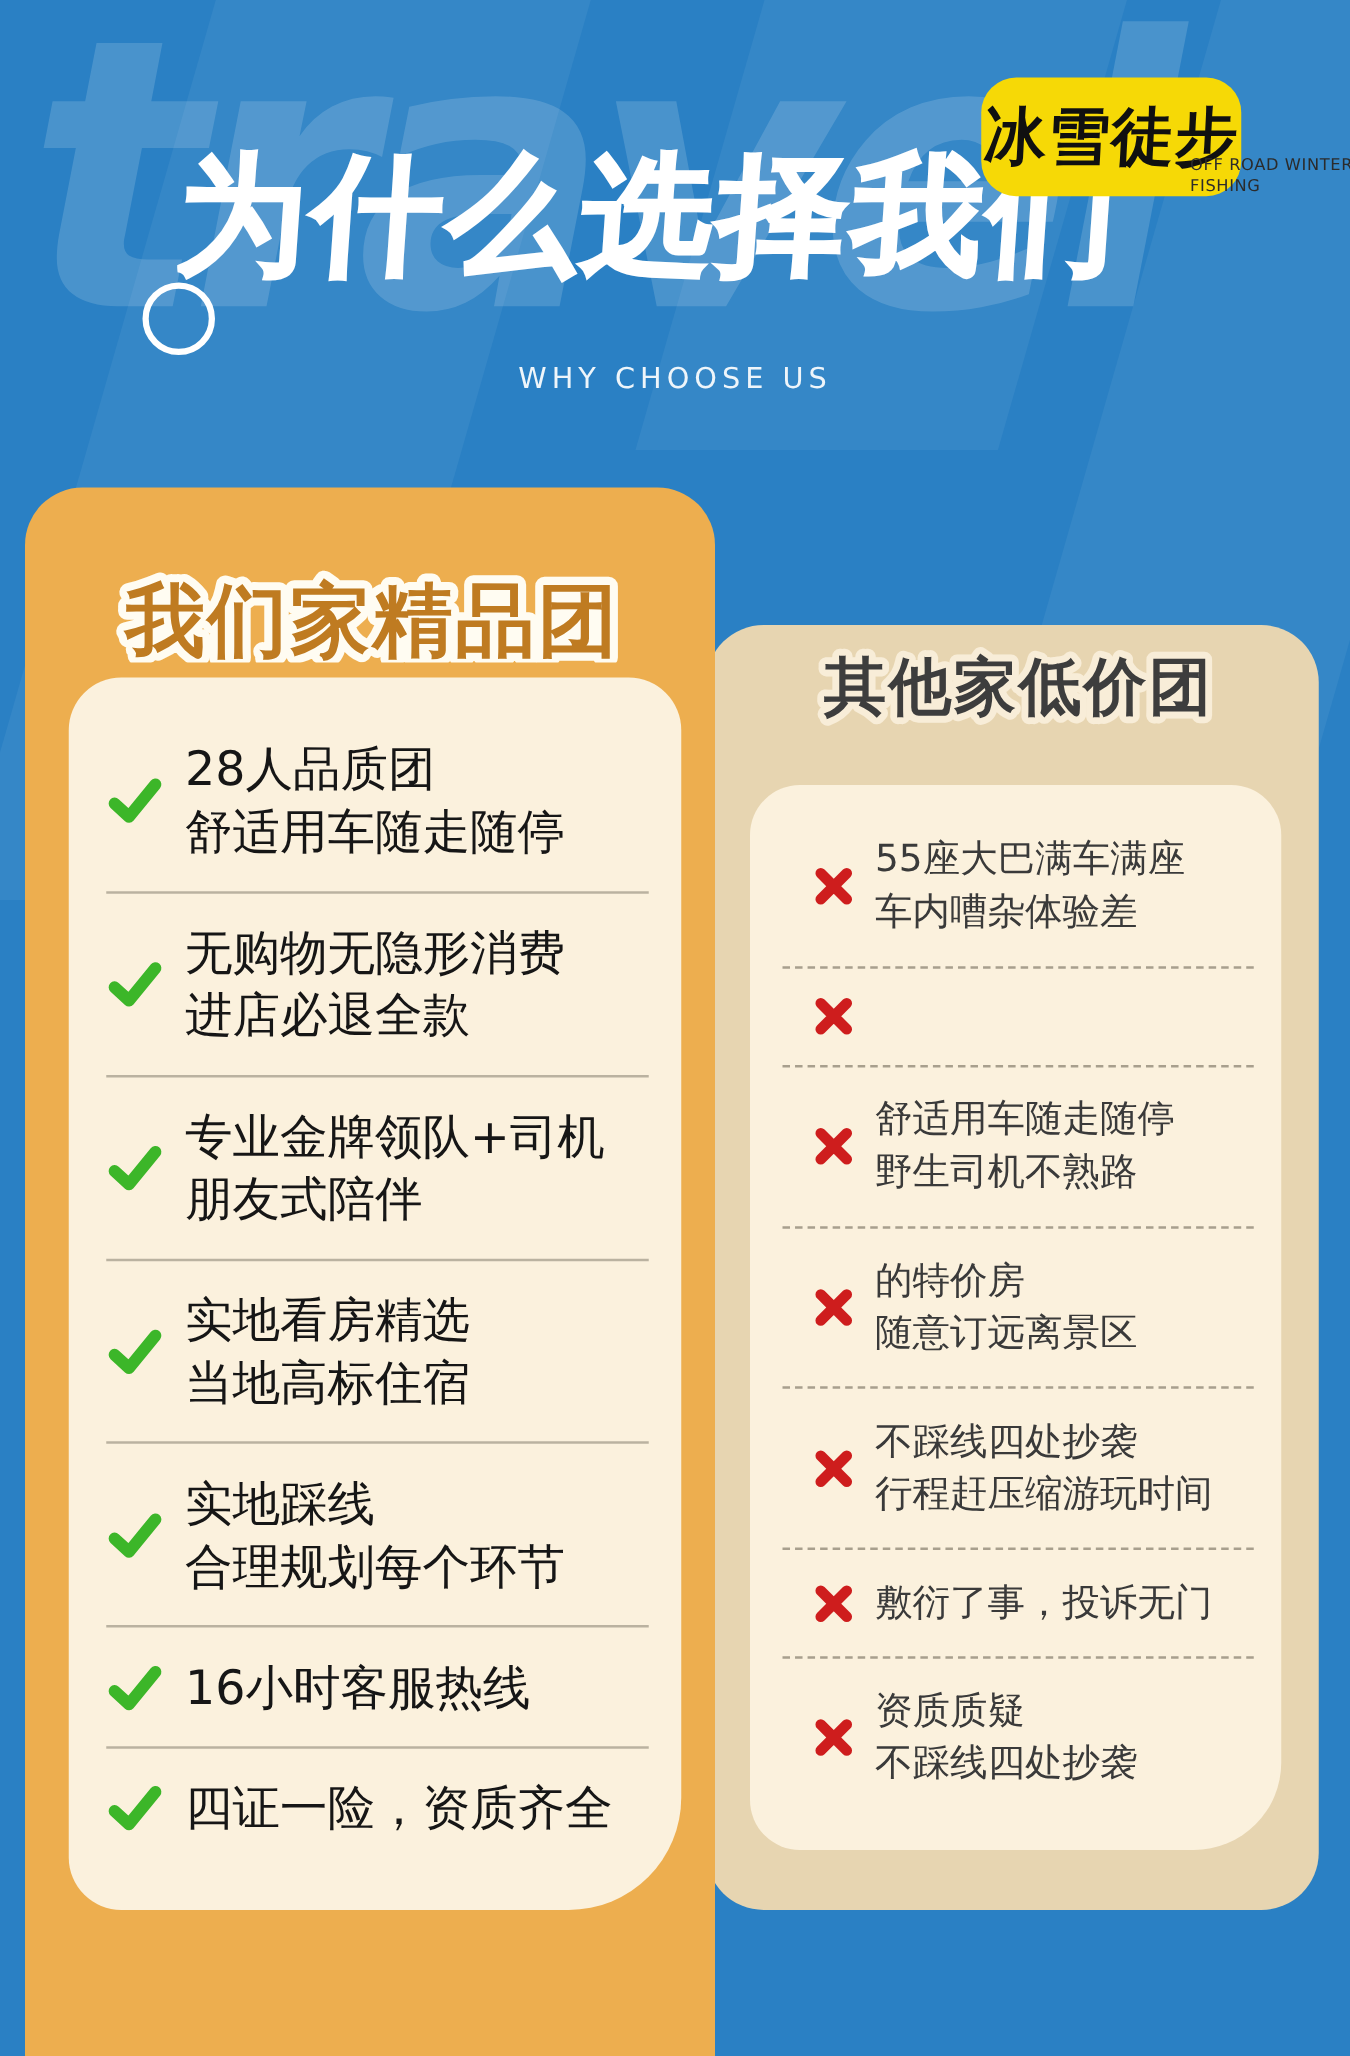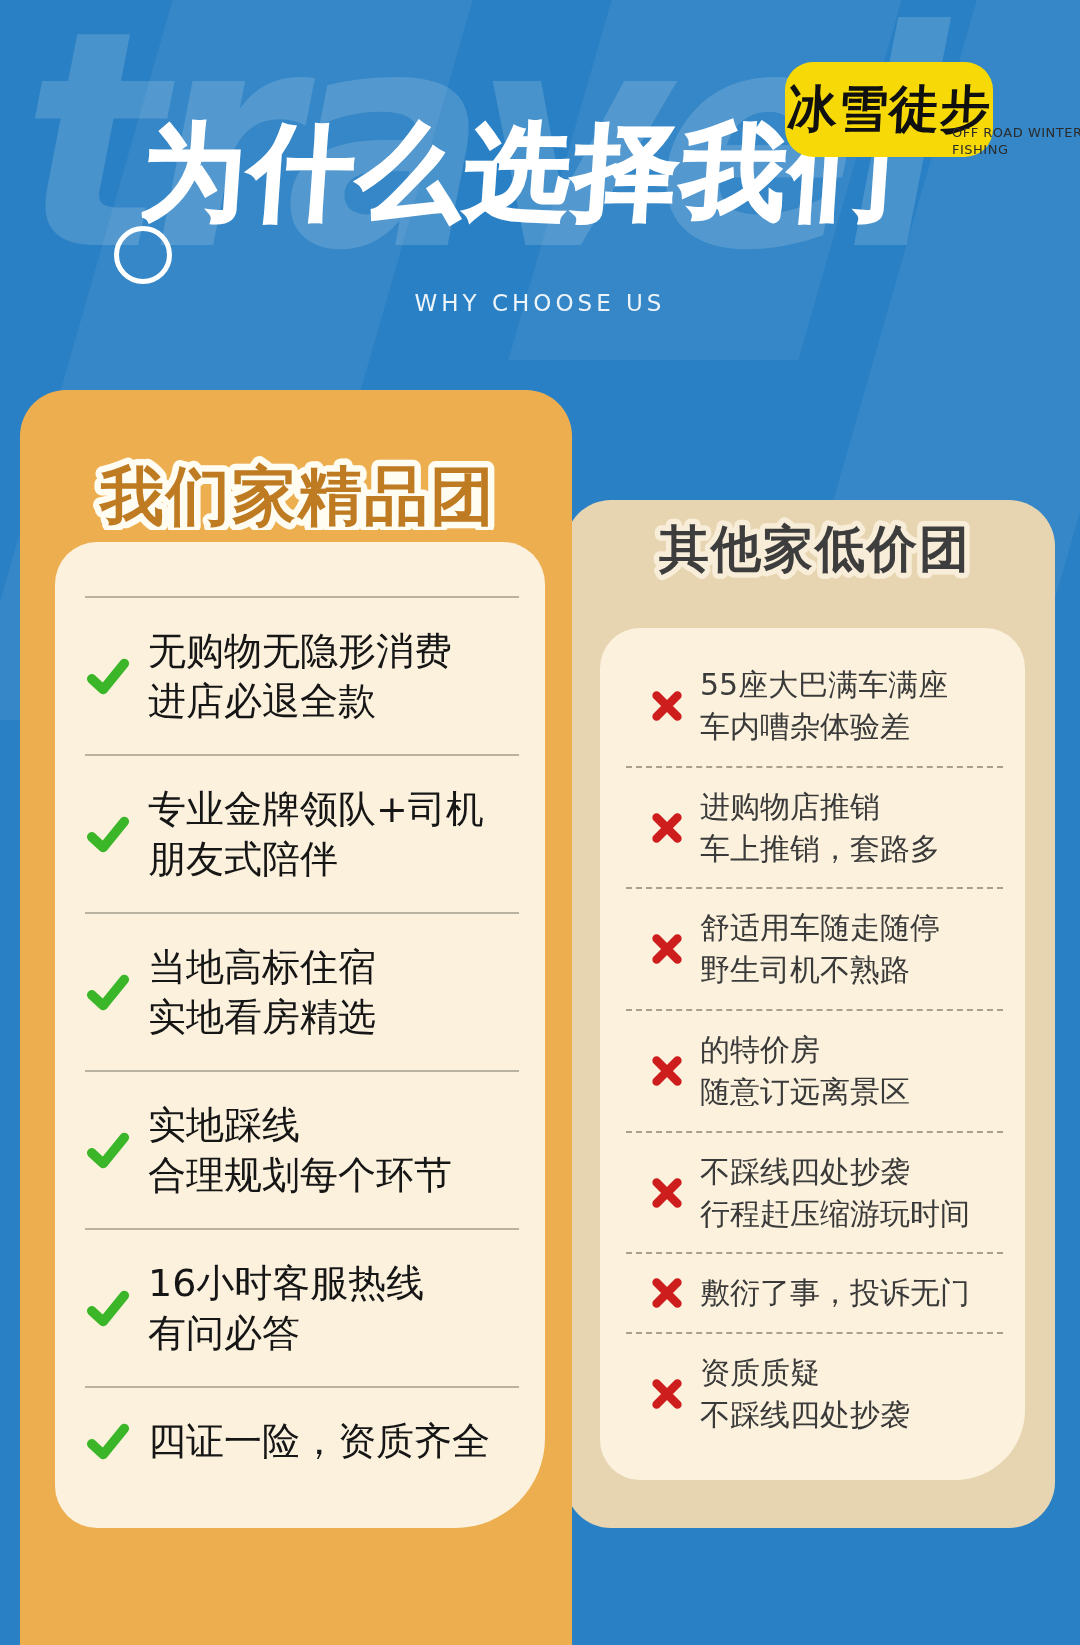--- a/index.html
+++ b/index.html
@@ -138,24 +138,20 @@
             <div class="line">车内嘈杂体验差</div>
           </div>
         </div>
         <div class="divider"></div>
         <div class="item">
           <span class="icon">
             <svg viewBox="0 0 36 36" width="34" height="34" aria-hidden="true">
               <path d="M7 7 L29 29 M29 7 L7 29" fill="none" stroke="#CE1D1D" stroke-width="9" stroke-linecap="round"></path>
             </svg>
           </span>
-          <div class="lines">
-            <div class="line">进购物店推销</div>
-            <div class="line">车上推销，套路多</div>
-          </div>
         </div>
         <div class="divider"></div>
         <div class="item">
           <span class="icon">
             <svg viewBox="0 0 36 36" width="34" height="34" aria-hidden="true">
               <path d="M7 7 L29 29 M29 7 L7 29" fill="none" stroke="#CE1D1D" stroke-width="9" stroke-linecap="round"></path>
             </svg>
           </span>
           <div class="lines">
             <div class="line">舒适用车随走随停</div>
@@ -210,20 +206,31 @@
           </div>
         </div>
       </div>
   </section>
 
   <section class="card our-card">
     <svg class="title-svg" width="552" height="140">
       <text x="278" y="128" text-anchor="middle">我们家精品团</text>
     </svg>
     <div class="inner" id="our-list">
+        <div class="item">
+          <span class="icon">
+            <svg viewBox="0 0 48 48" width="46" height="46" aria-hidden="true">
+              <path d="M7 27 L19 38 L41 11" fill="none" stroke="#3CB629" stroke-width="10" stroke-linecap="round" stroke-linejoin="round"></path>
+            </svg>
+          </span>
+          <div class="lines">
+            <div class="line">28人品质团</div>
+            <div class="line">舒适用车随走随停</div>
+          </div>
+        </div>
         <div class="divider"></div>
         <div class="item">
           <span class="icon">
             <svg viewBox="0 0 48 48" width="46" height="46" aria-hidden="true">
               <path d="M7 27 L19 38 L41 11" fill="none" stroke="#3CB629" stroke-width="10" stroke-linecap="round" stroke-linejoin="round"></path>
             </svg>
           </span>
           <div class="lines">
             <div class="line">无购物无隐形消费</div>
             <div class="line">进店必退全款</div>
@@ -242,22 +249,22 @@
           </div>
         </div>
         <div class="divider"></div>
         <div class="item">
           <span class="icon">
             <svg viewBox="0 0 48 48" width="46" height="46" aria-hidden="true">
               <path d="M7 27 L19 38 L41 11" fill="none" stroke="#3CB629" stroke-width="10" stroke-linecap="round" stroke-linejoin="round"></path>
             </svg>
           </span>
           <div class="lines">
+            <div class="line">实地看房精选</div>
             <div class="line">当地高标住宿</div>
-            <div class="line">实地看房精选</div>
           </div>
         </div>
         <div class="divider"></div>
         <div class="item">
           <span class="icon">
             <svg viewBox="0 0 48 48" width="46" height="46" aria-hidden="true">
               <path d="M7 27 L19 38 L41 11" fill="none" stroke="#3CB629" stroke-width="10" stroke-linecap="round" stroke-linejoin="round"></path>
             </svg>
           </span>
           <div class="lines">
@@ -267,21 +274,20 @@
         </div>
         <div class="divider"></div>
         <div class="item">
           <span class="icon">
             <svg viewBox="0 0 48 48" width="46" height="46" aria-hidden="true">
               <path d="M7 27 L19 38 L41 11" fill="none" stroke="#3CB629" stroke-width="10" stroke-linecap="round" stroke-linejoin="round"></path>
             </svg>
           </span>
           <div class="lines">
             <div class="line">16小时客服热线</div>
-            <div class="line">有问必答</div>
           </div>
         </div>
         <div class="divider"></div>
         <div class="item">
           <span class="icon">
             <svg viewBox="0 0 48 48" width="46" height="46" aria-hidden="true">
               <path d="M7 27 L19 38 L41 11" fill="none" stroke="#3CB629" stroke-width="10" stroke-linecap="round" stroke-linejoin="round"></path>
             </svg>
           </span>
           <div class="lines">

